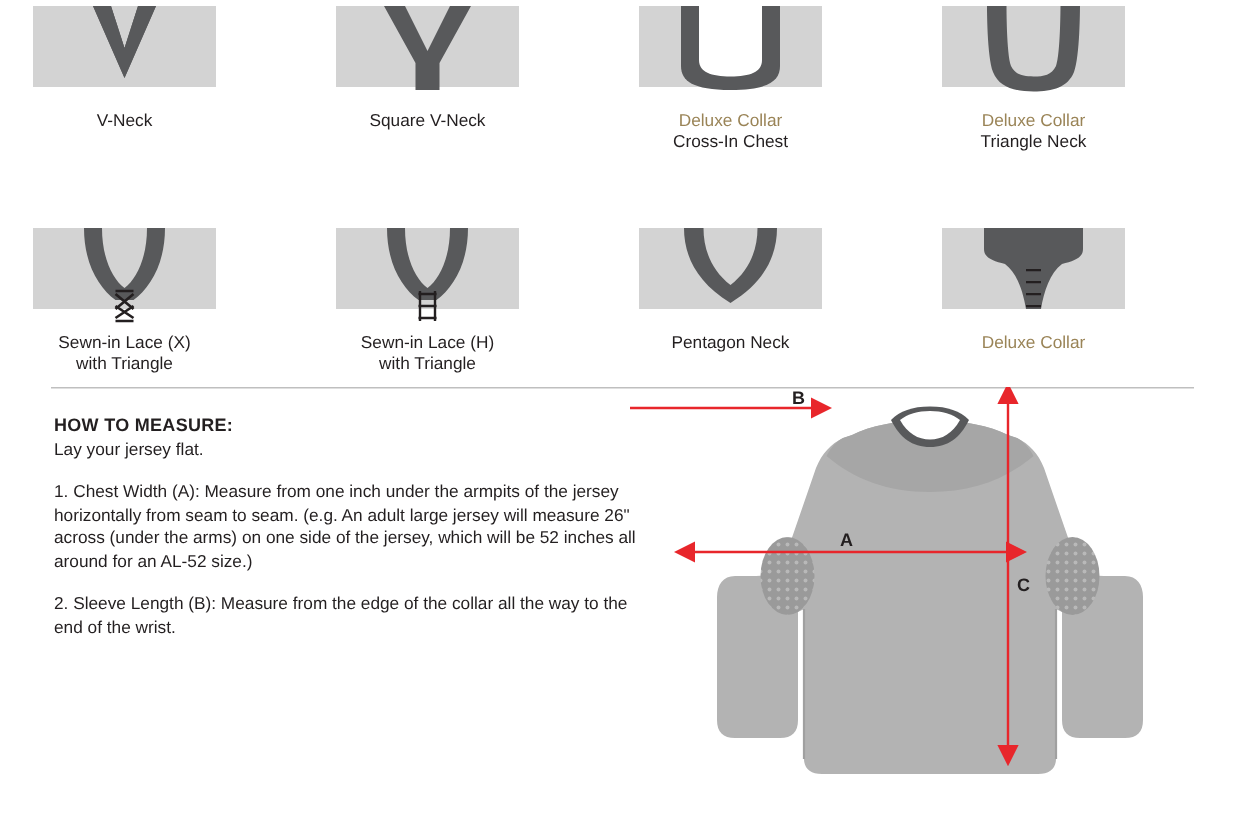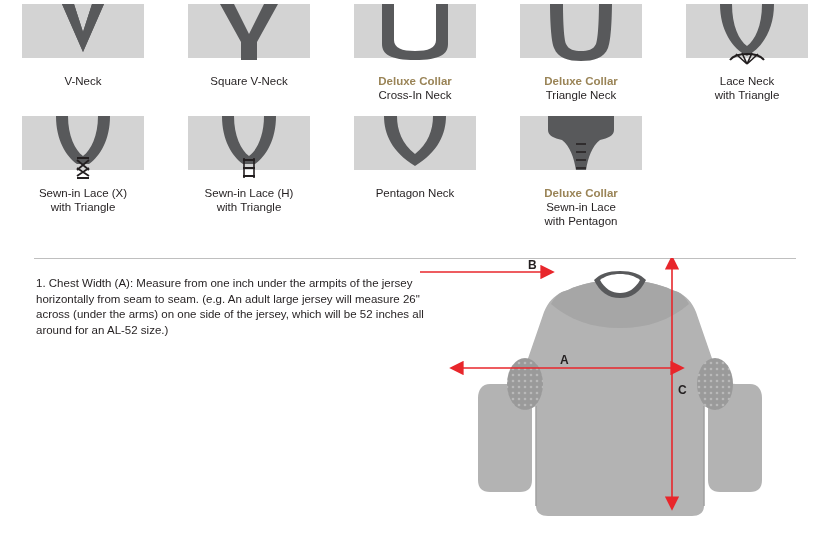--- a/index.html
+++ b/index.html
@@ -15,20 +15,21 @@
     overflow: hidden;
     position: relative;
   }
 
   
   #collar-grid {
     display: grid;
     grid-template-columns: repeat(5, 166px);
     grid-template-rows: 112px 135px;
     width: 830px;
+    gap: 36px;
   }
   .collar-cell {
     display: flex;
     flex-direction: column;
     align-items: center;
   }
   .collar-art {
     width: 122px;
     height: 62px;
     position: relative;
@@ -52,21 +53,21 @@
   }
   .collar-label {
     margin-top: 8px;
     text-align: center;
     font-size: 11.5px;
     line-height: 14px;
     color: #231f20;
   }
   .deluxe {
     color: #9a8457;
-    font-weight: bold;
+    font-weight: normal;
     display: block;
   }
 
   
   #section-divider {
     position: absolute;
     left: 34px;
     top: 258px;
     width: 762px;
     height: 1px;
@@ -147,21 +148,21 @@
   <div class="collar-cell">
     <div class="collar-art">
       <div class="shoulder"></div>
       <svg class="collar-svg" viewBox="0 0 122 62">
         <path d="M28 0 L94 0 L94 40 C94 50 86 56 61 56 C36 56 28 50 28 40 Z" fill="#58595b"></path>
         <path d="M40 0 L82 0 L82 36 C82 44 74 47 61 47 C48 47 40 44 40 36 Z" fill="#ffffff"></path>
       </svg>
     </div>
     <div class="collar-label">
       <span class="deluxe">Deluxe Collar</span>
-      <span>Cross-In Neck</span>
+      <span>Cross-In Chest</span>
     </div>
   </div>
 
   <div class="collar-cell">
     <div class="collar-art">
       <div class="shoulder"></div>
       <svg class="collar-svg" viewBox="0 0 122 62">
         <path d="M30 0 C30 0 30 34 34 44 C38 54 48 57 61 57 C74 57 84 54 88 44 C92 34 92 0 92 0 L79 0 C79 0 79 32 76 40 C73 46 68 47 61 47 C54 47 49 46 46 40 C43 32 43 0 43 0 Z" fill="#58595b"></path>
       </svg>
     </div>
@@ -231,31 +232,34 @@
   <div class="collar-cell">
     <div class="collar-art">
       <div class="shoulder"></div>
       <svg class="collar-svg" viewBox="0 0 122 62">
         <path d="M28 0 L94 0 L94 14 C94 20 88 22 80 24 C72 30 68 42 66 54 L56 54 C54 42 50 30 42 24 C34 22 28 20 28 14 Z" fill="#58595b"></path>
         <path d="M56 28 L66 28 M56 36 L66 36 M56 44 L66 44 M56 52 L66 52" stroke="#231f20" stroke-width="1.5" fill="none"></path>
       </svg>
     </div>
     <div class="collar-label">
       <span class="deluxe">Deluxe Collar</span>
-      <span style="white-space:pre-line">Sewn-in Lace
-with Pentagon</span>
     </div>
   </div>
 
 </div>
 
 <div id="section-divider"></div>
 
 <div id="measure-text">
+  <p class="tight">
+    <span class="htm-title">HOW TO MEASURE:</span><br>
+    <span>Lay your jersey flat.</span>
+  </p>
   <p>1. Chest Width (A): Measure from one inch under the armpits of the jersey horizontally from seam to seam. (e.g. An adult large jersey will measure 26" across (under the arms) on one side of the jersey, which will be 52 inches all around for an AL-52 size.)</p>
+  <p>2. Sleeve Length (B): Measure from the edge of the collar all the way to the end of the wrist.</p>
 </div>
 
 <div id="jersey-diagram">
   <svg width="400" height="280" viewBox="0 0 400 280">
     <defs>
       <marker id="arrL" markerWidth="9" markerHeight="9" refX="8" refY="4.5" orient="auto">
         <path d="M9,0 L0,4.5 L9,9 Z" fill="#e8262b"></path>
       </marker>
       <marker id="arrR" markerWidth="9" markerHeight="9" refX="1" refY="4.5" orient="auto">
         <path d="M0,0 L9,4.5 L0,9 Z" fill="#e8262b"></path>

